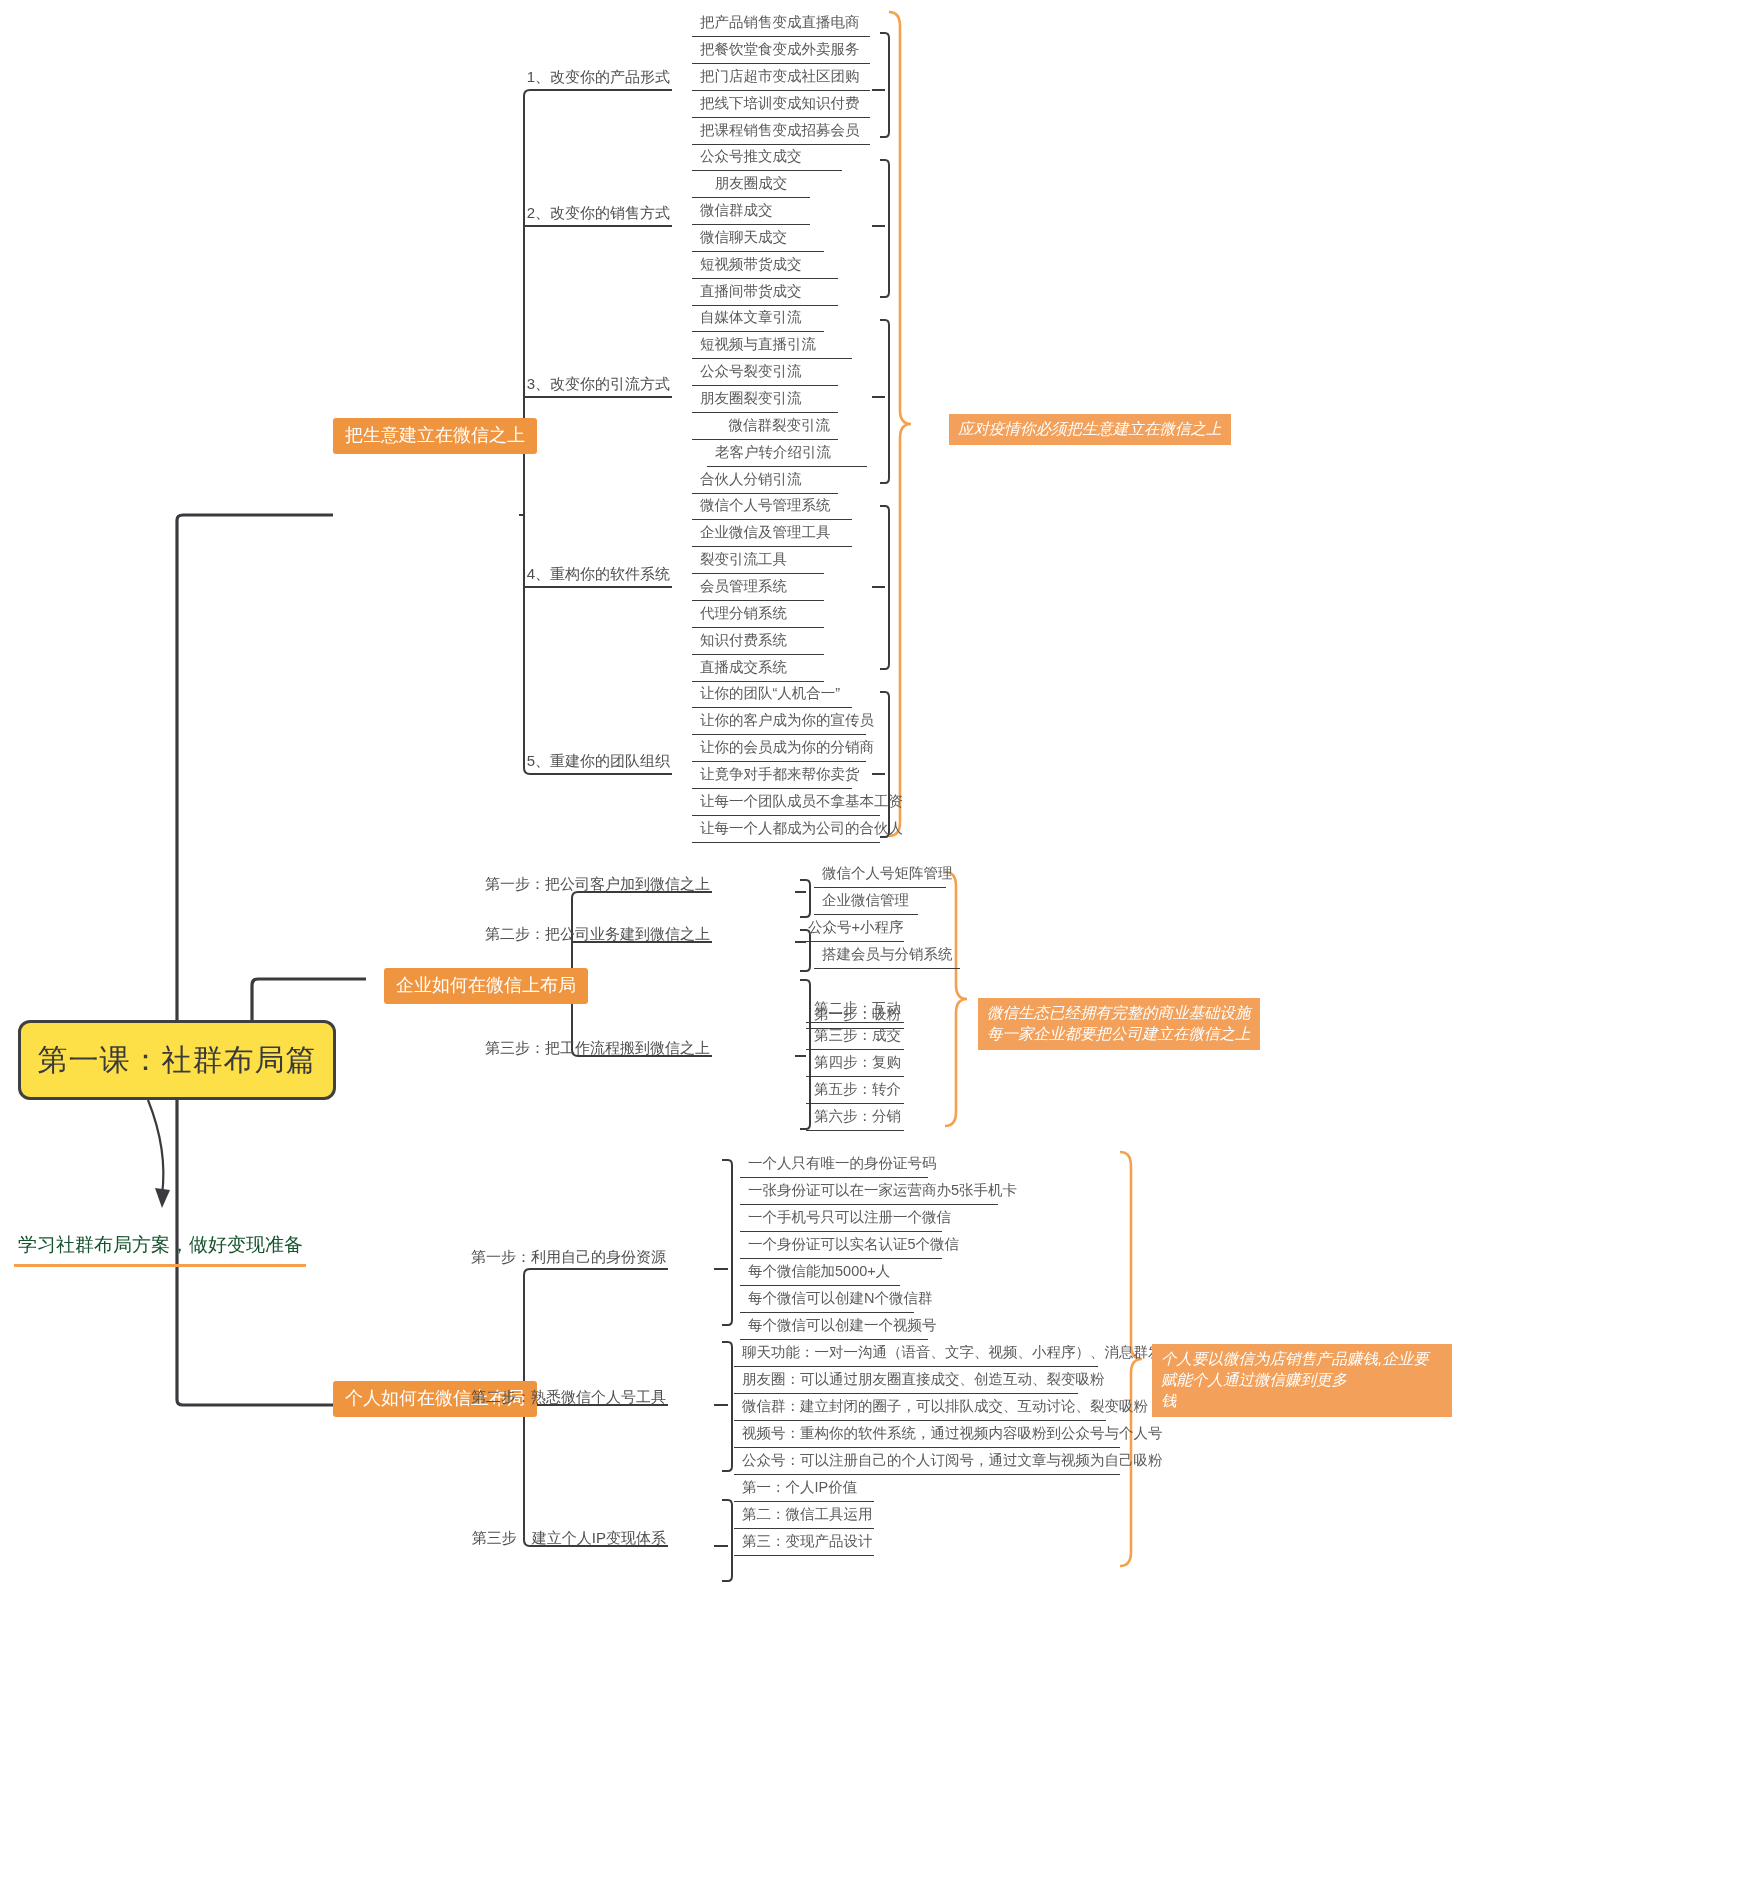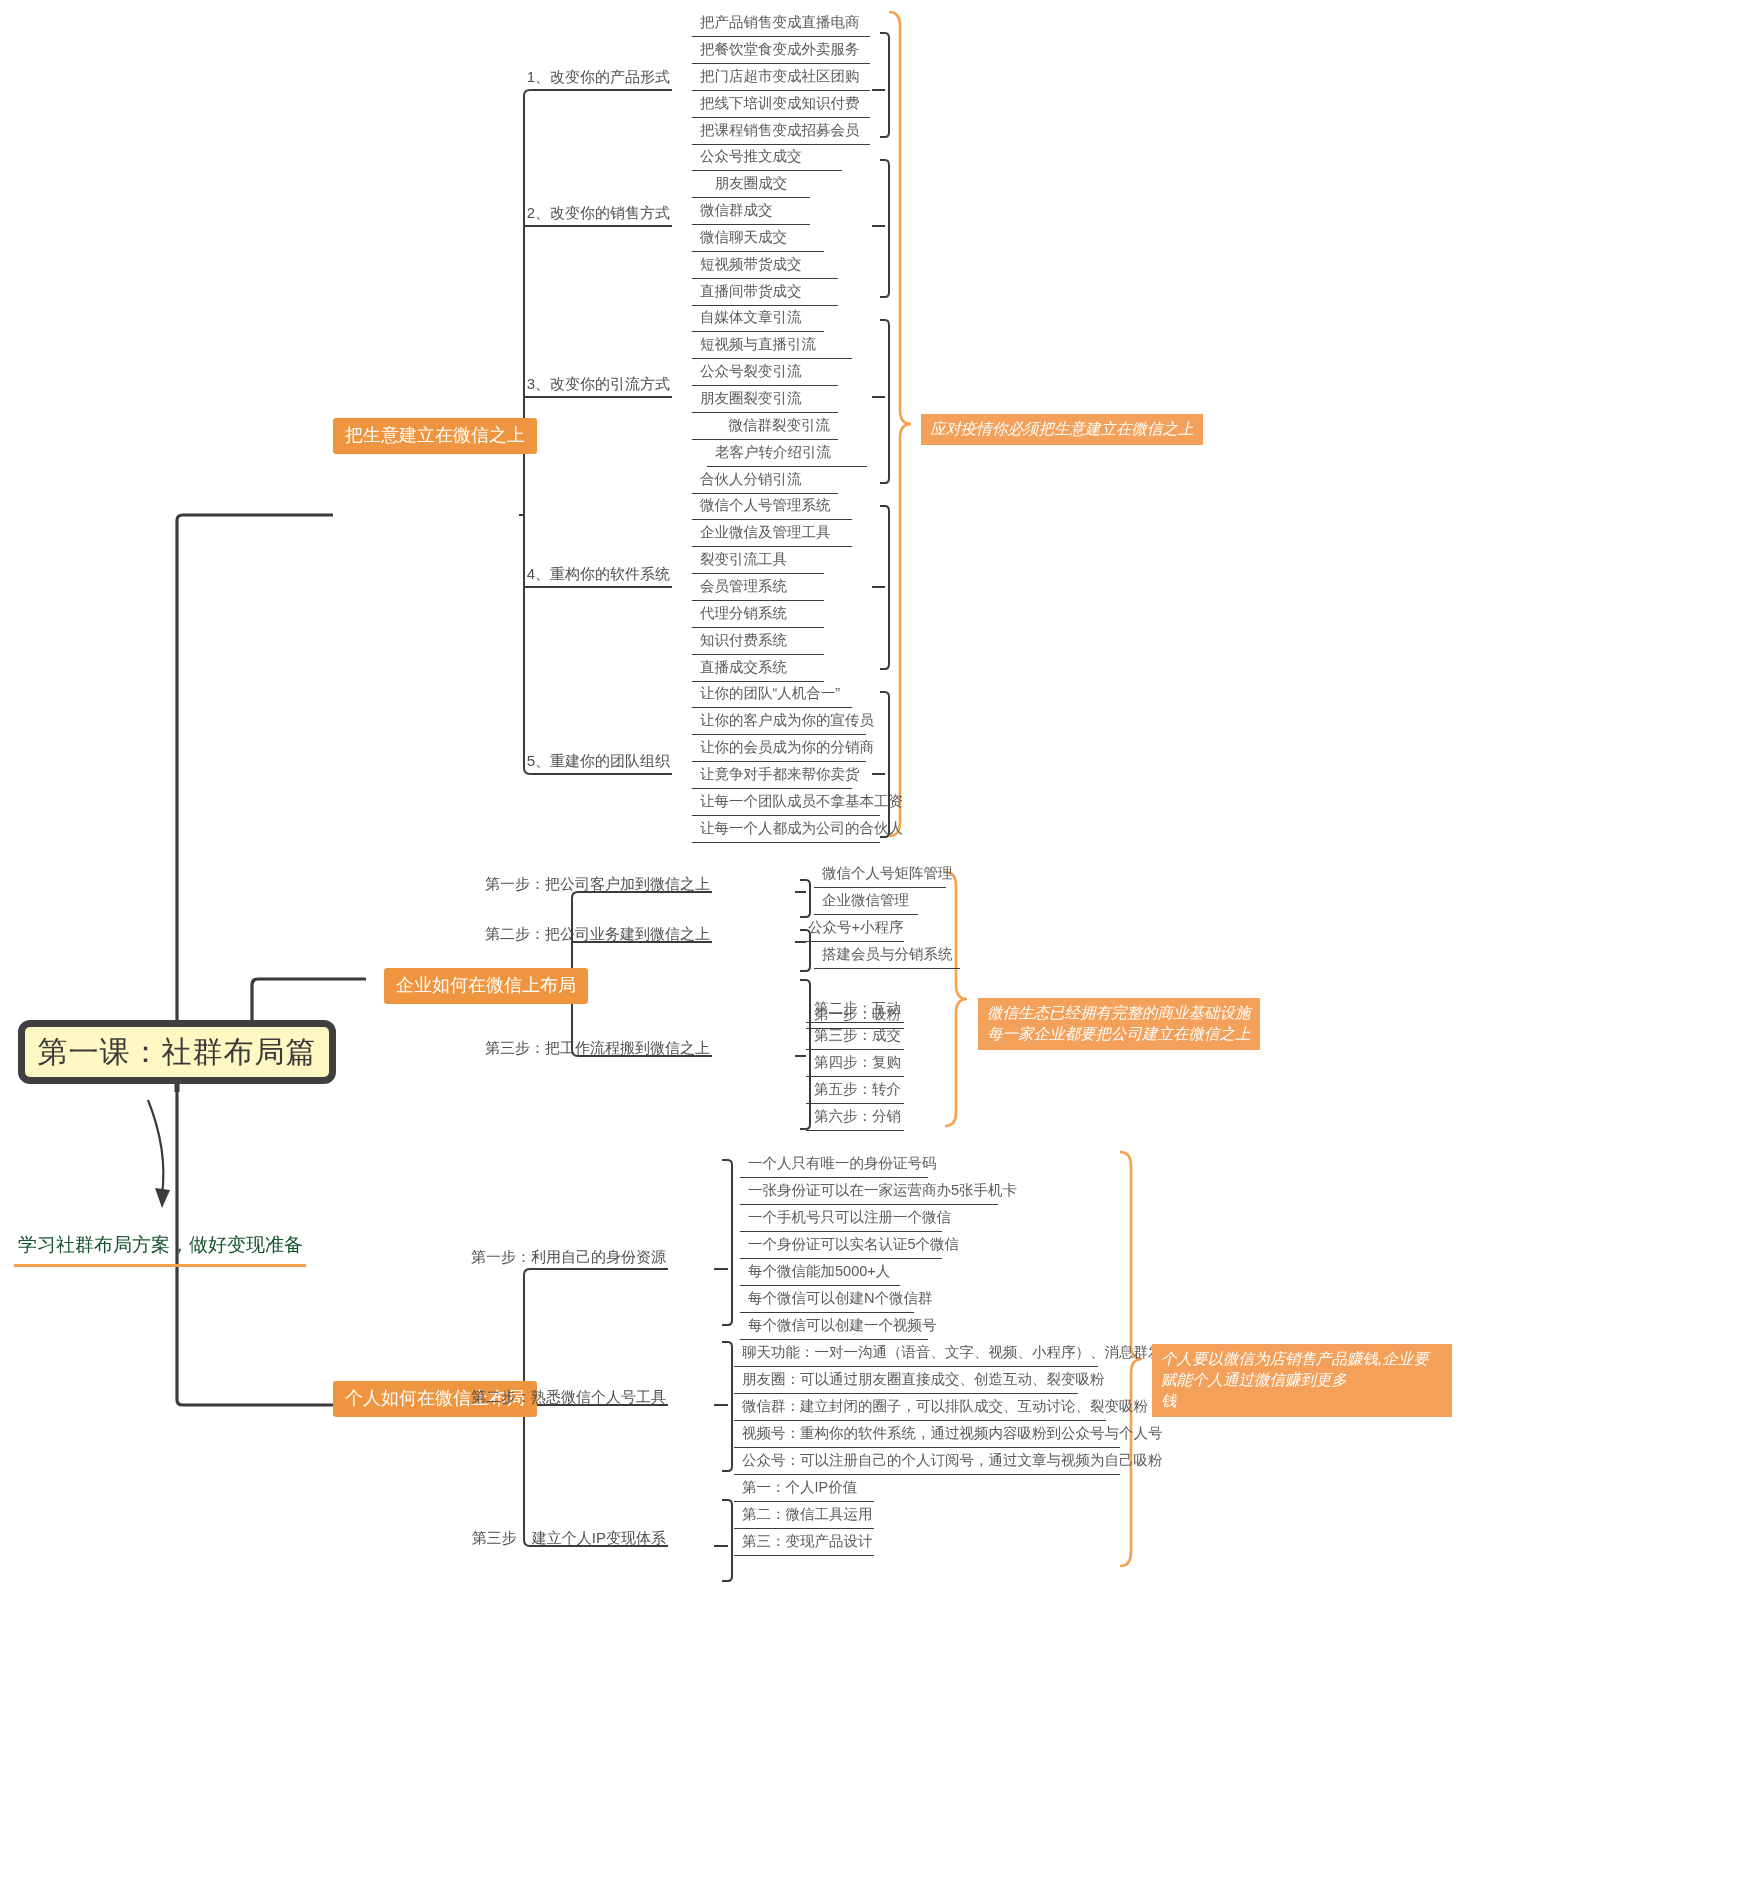--- a/index.html
+++ b/index.html
@@ -6,22 +6,22 @@
   body{
     width:1753px;height:1891px;position:relative;background:#ffffff;
     font-family:"Liberation Sans","DejaVu Sans",sans-serif;
     color:#4a4a4a;overflow:hidden;
   }
   #canvas{position:absolute;left:0;top:0;width:1753px;height:1891px;}
   svg.lines{position:absolute;left:0;top:0;width:1753px;height:1891px;pointer-events:none;}
 
   
   .root-node{
-    position:absolute;left:18px;top:1020px;width:318px;height:64px;
-    border:7px solid #404040;border-radius:12px;background:#fef9c3;
+    position:absolute;left:18px;top:1020px;width:318px;height:80px;
+    border:3px solid #404040;border-radius:12px;background:#fde047;
     display:flex;align-items:center;justify-content:center;
     font-size:30px;color:#3a3a3a;letter-spacing:1px;box-sizing:border-box;
   }
   
   .root-caption{
     position:absolute;left:18px;top:1232px;width:300px;
     font-size:19px;color:#14532d;white-space:nowrap;
   }
   .root-caption-rule{
     position:absolute;left:14px;top:1264px;width:292px;height:3px;background:#F5A04C;
@@ -183,21 +183,21 @@
   <div class="leaf" style="left:692px;top:630px;width:132px;">知识付费系统</div>
   <div class="leaf" style="left:692px;top:657px;width:132px;">直播成交系统</div>
 
   <div class="leaf" style="left:692px;top:683px;width:160px;">让你的团队“人机合一”</div>
   <div class="leaf" style="left:692px;top:710px;width:174px;">让你的客户成为你的宣传员</div>
   <div class="leaf" style="left:692px;top:737px;width:174px;">让你的会员成为你的分销商</div>
   <div class="leaf" style="left:692px;top:764px;width:160px;">让竟争对手都来帮你卖货</div>
   <div class="leaf" style="left:692px;top:791px;width:188px;">让每一个团队成员不拿基本工资</div>
   <div class="leaf" style="left:692px;top:818px;width:188px;">让每一个人都成为公司的合伙人</div>
 
-  <div class="note" style="left:921px;top:414px;">应对疫情你必须把生意建立在微信之上</div>
+  <div class="note" style="left:949px;top:414px;">应对疫情你必须把生意建立在微信之上</div>
 
   <div class="pill" style="left:384px;top:968px;">企业如何在微信上布局</div>
 
   <div class="node2" style="left:430px;top:875px;width:280px;">第一步：把公司客户加到微信之上</div>
   <div class="node2" style="left:430px;top:925px;width:280px;">第二步：把公司业务建到微信之上</div>
   <div class="node2" style="left:430px;top:1039px;width:280px;">第三步：把工作流程搬到微信之上</div>
 
   <div class="leaf" style="left:814px;top:863px;width:132px;">微信个人号矩阵管理</div>
   <div class="leaf" style="left:814px;top:890px;width:104px;">企业微信管理</div>
   <div class="leaf" style="left:800px;top:917px;width:104px;">公众号+小程序</div>

